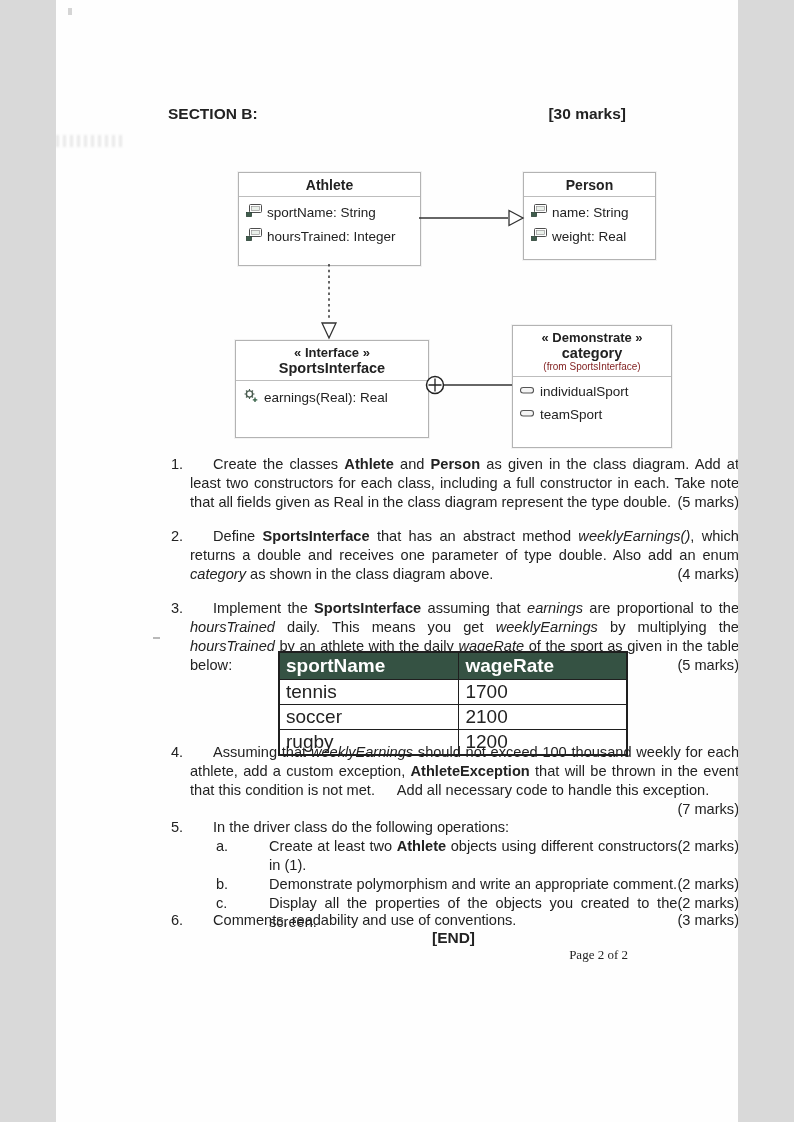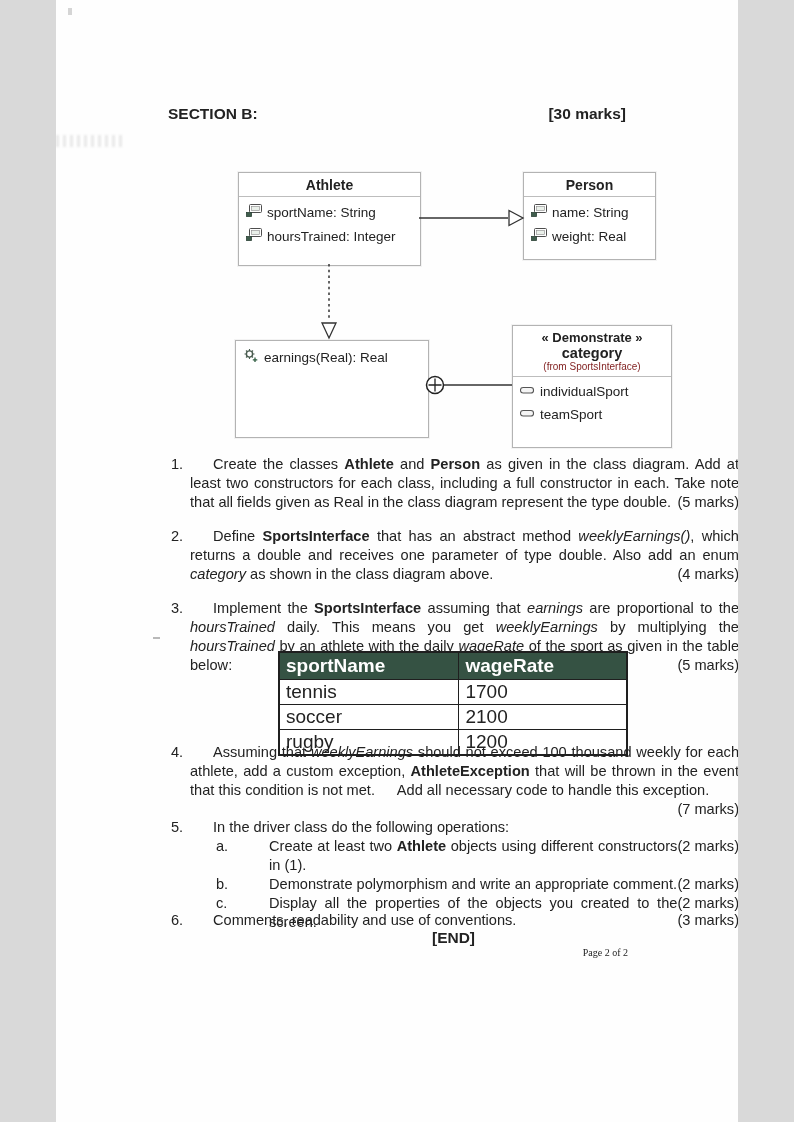--- a/index.html
+++ b/index.html
@@ -58,21 +58,21 @@
     background:#355243;color:#fff;font-weight:bold;text-align:left;
     padding:2px 6px;border:1px solid #1f1f1f;height:19px;
   }
   .wage-table td{
     background:#fff;padding:1px 6px;border:1px solid #1f1f1f;height:18px;
   }
   .wage-table .c1{width:172px;} .wage-table .c2{width:160px;}
 
   
   .end-label{position:absolute;left:112px;top:929px;width:571px;text-align:center;font-weight:bold;font-size:15.5px;}
-  .page-label{position:absolute;right:110px;top:947px;font-family:"Liberation Serif",serif;font-size:10px;}
+  .page-label{position:absolute;right:110px;top:947px;font-family:"Liberation Serif",serif;font-size:13px;}
 
   
   .artifact{position:absolute;pointer-events:none;}
   .art-left{left:0;top:135px;width:68px;height:12px;
     background:repeating-linear-gradient(90deg,rgba(130,130,130,.35) 0 3px,transparent 3px 7px);
     filter:blur(1.2px);opacity:.5;}
   .art-right{left:700px;top:137px;width:90px;height:11px;
     background:repeating-linear-gradient(90deg,rgba(130,130,130,.3) 0 3px,transparent 3px 8px);
     filter:blur(1.2px);opacity:.45;}
   .art-dash{left:97px;top:637px;width:7px;height:2px;background:#8a8a8a;opacity:.6;}
@@ -135,20 +135,24 @@
               <rect x="3.5" y="0.5" width="12" height="8" rx="1" fill="#fff" stroke="#4d4d4d"></rect>
               <rect x="5.5" y="2.5" width="8" height="4" fill="#eaf0ea" stroke="#888" stroke-width="0.6"></rect>
               <rect x="0.5" y="8.5" width="5" height="4" fill="#3f5d4c" stroke="#2c4237" stroke-width="0.8"></rect>
             </svg>
         </span>
         <span>weight: Real</span>
       </div>
     </div>
 
     <div class="uml-box interface-box">
+      <div class="uml-hdr">
+        <div class="uml-stereo">« Interface »</div>
+        <div class="uml-name">SportsInterface</div>
+      </div>
       <div class="uml-row">
         <span class="icon">
           <svg width="16" height="15" viewBox="0 0 16 15">
               <g stroke="#4a5d50" fill="none">
                 <circle cx="6.5" cy="6" r="3.1" stroke-width="1.4"></circle>
                 <path d="M6.5 1v2M6.5 9v2M1.5 6h2M9.5 6h2M3 2.5l1.4 1.4M8.6 8.1L10 9.5M10 2.5L8.6 3.9M4.4 8.1L3 9.5" stroke-width="1.1"></path>
               </g>
               <path d="M12 9.5v4.5M9.8 11.8h4.5" stroke="#2d5b3f" stroke-width="1.3"></path>
             </svg>
         </span>

